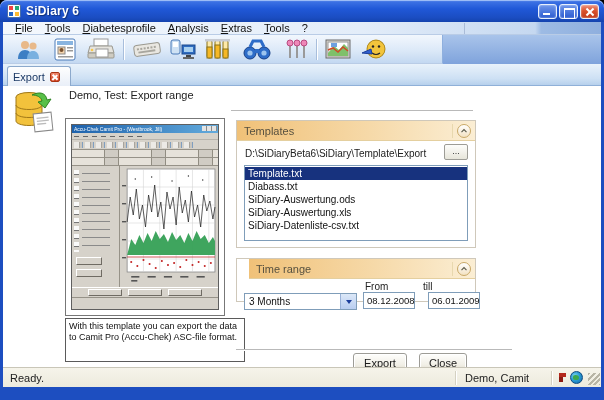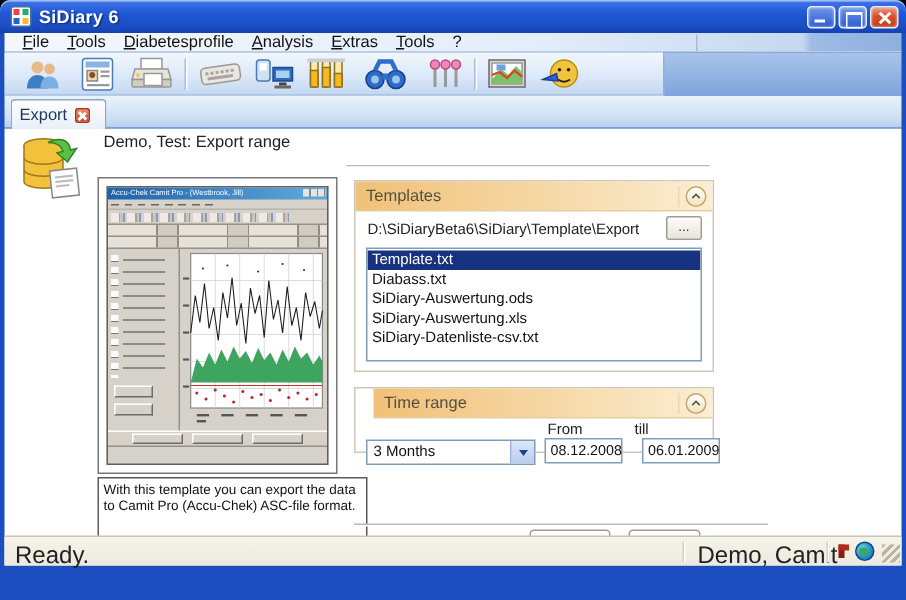--- a/index.html
+++ b/index.html
@@ -142,22 +142,22 @@
     border-top:1px solid #b9b9b9; border-bottom:1px solid #fff; }
   .xp-btn { position:absolute; top:267px; height:20px; display:inline-block;
     background:linear-gradient(180deg,#fefefc 0%,#f1efe6 60%,#ddd8c8 100%);
     border:1px solid #9d9c96; border-radius:3px; box-shadow:inset 0 0 0 1px #fff;
     font-size:11px; color:#1a1a1a; text-align:center; line-height:18px; }
   #export-btn { left:350px; width:54px; }
   #export-btn::first-letter { text-decoration:underline; }
   #close-btn { left:416px; width:48px; }
 
   
-  .statusbar { position:absolute; left:3px; right:3px; top:357px; height:20px;
-    background:linear-gradient(180deg,#f6f4ea,#eceadd); border-top:1px solid #c9c6b8; font-size:16px; color:#222; }
+  .statusbar { position:absolute; left:3px; right:3px; top:367px; height:20px;
+    background:linear-gradient(180deg,#f6f4ea,#eceadd); border-top:1px solid #c9c6b8; font-size:11px; color:#222; }
   .status-ready { position:absolute; left:7px; top:4px; }
   .status-user { position:absolute; left:462px; top:4px; }
   .status-sep { position:absolute; top:3px; width:1px; height:14px; background:#d4d1c2; box-shadow:1px 0 0 #fff; }
   .status-flag { position:absolute; left:556px; top:5px; width:4px; height:9px; background:#8b1a12; }
   .status-flag::after { content:""; position:absolute; left:0; top:0; width:7px; height:4px; background:#b3281c; }
   .status-globe { position:absolute; left:567px; top:3px; width:13px; height:13px; border-radius:50%;
     background:radial-gradient(circle at 35% 35%, #7fd4f0 0%, #2a9cd4 45%, #1366a8 100%); border:1px solid #0d4a80; }
   .status-globe::after { content:""; position:absolute; left:2px; top:3px; width:6px; height:5px;
     background:#3da84e; border-radius:40% 60% 50% 40%; }
   .size-grip { position:absolute; right:1px; bottom:2px; width:12px; height:12px;

